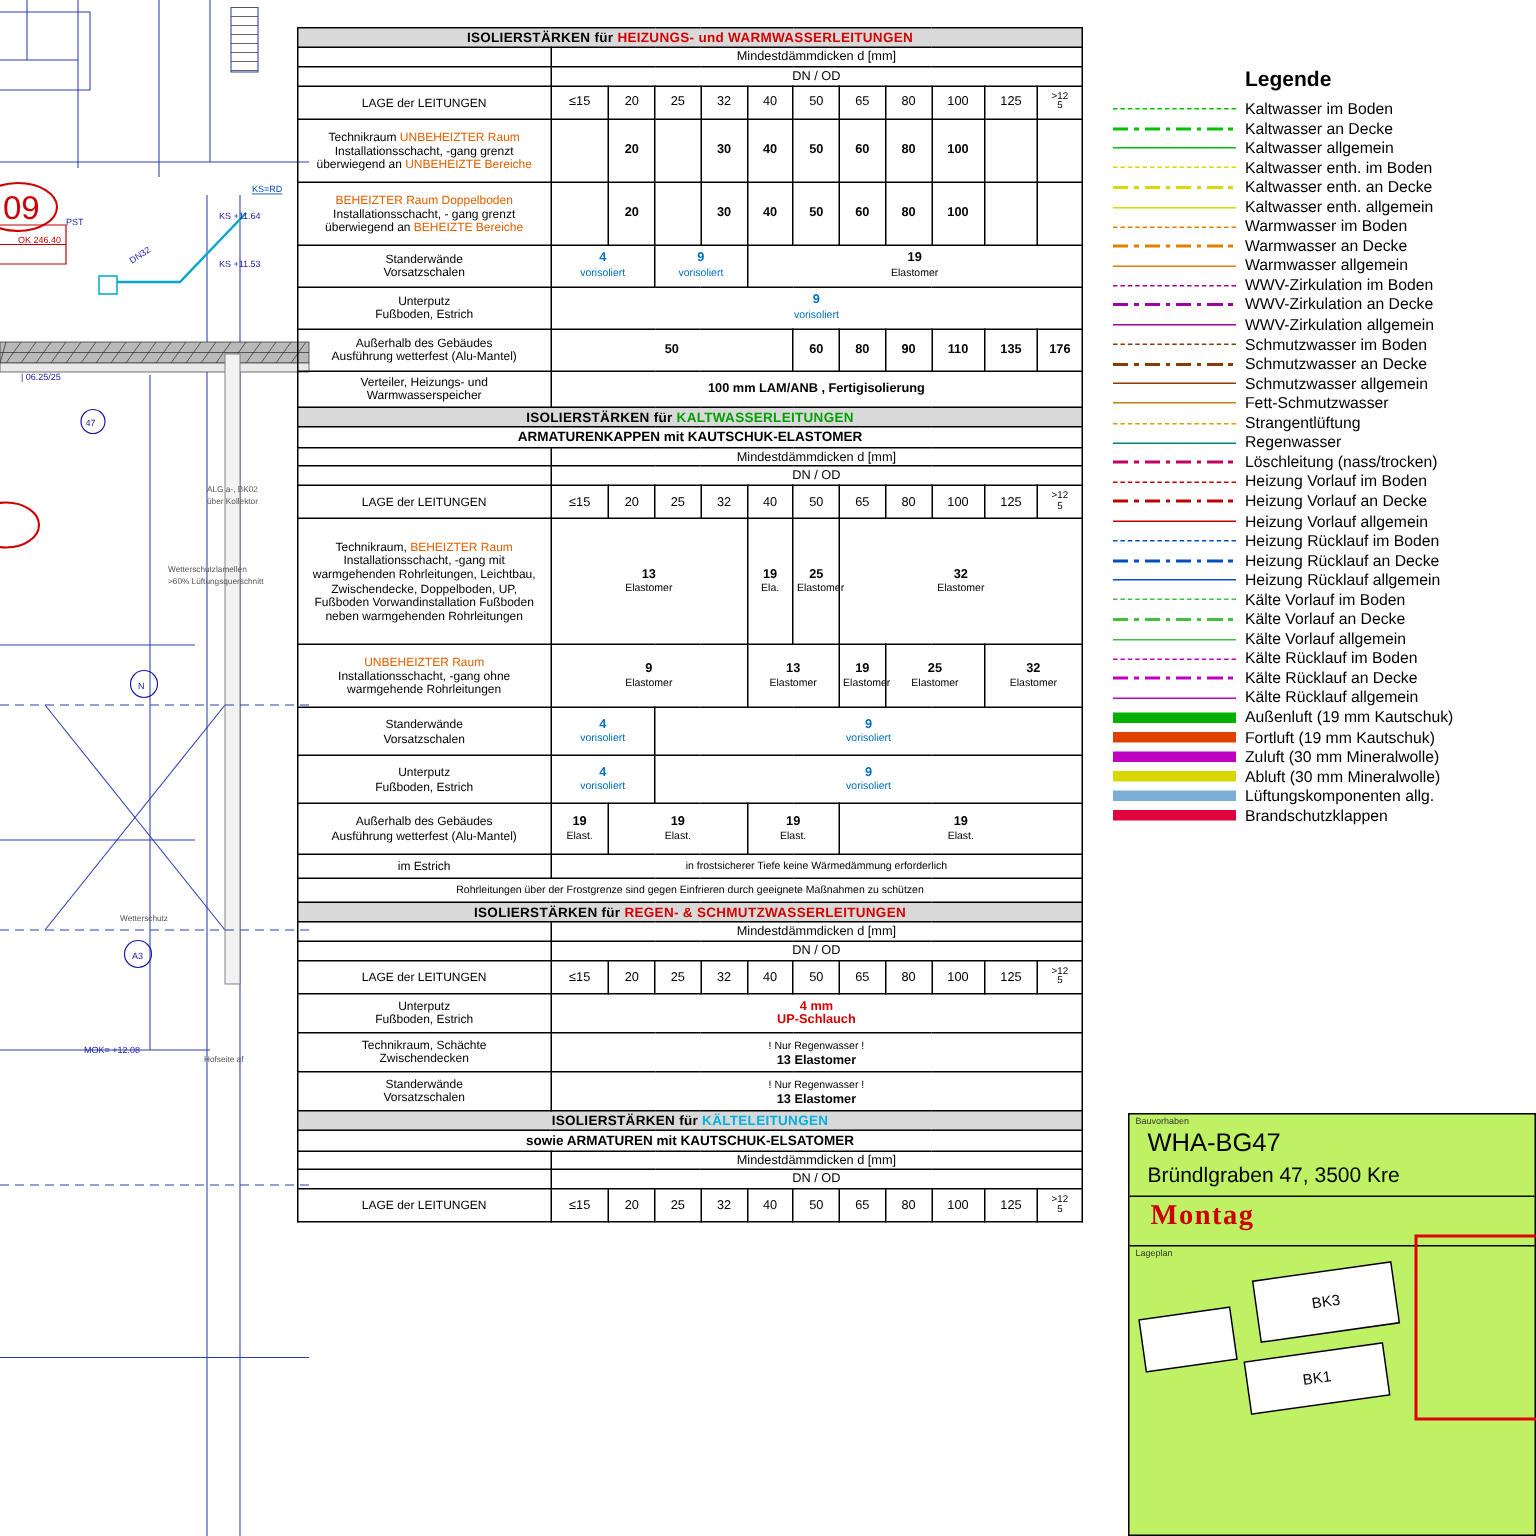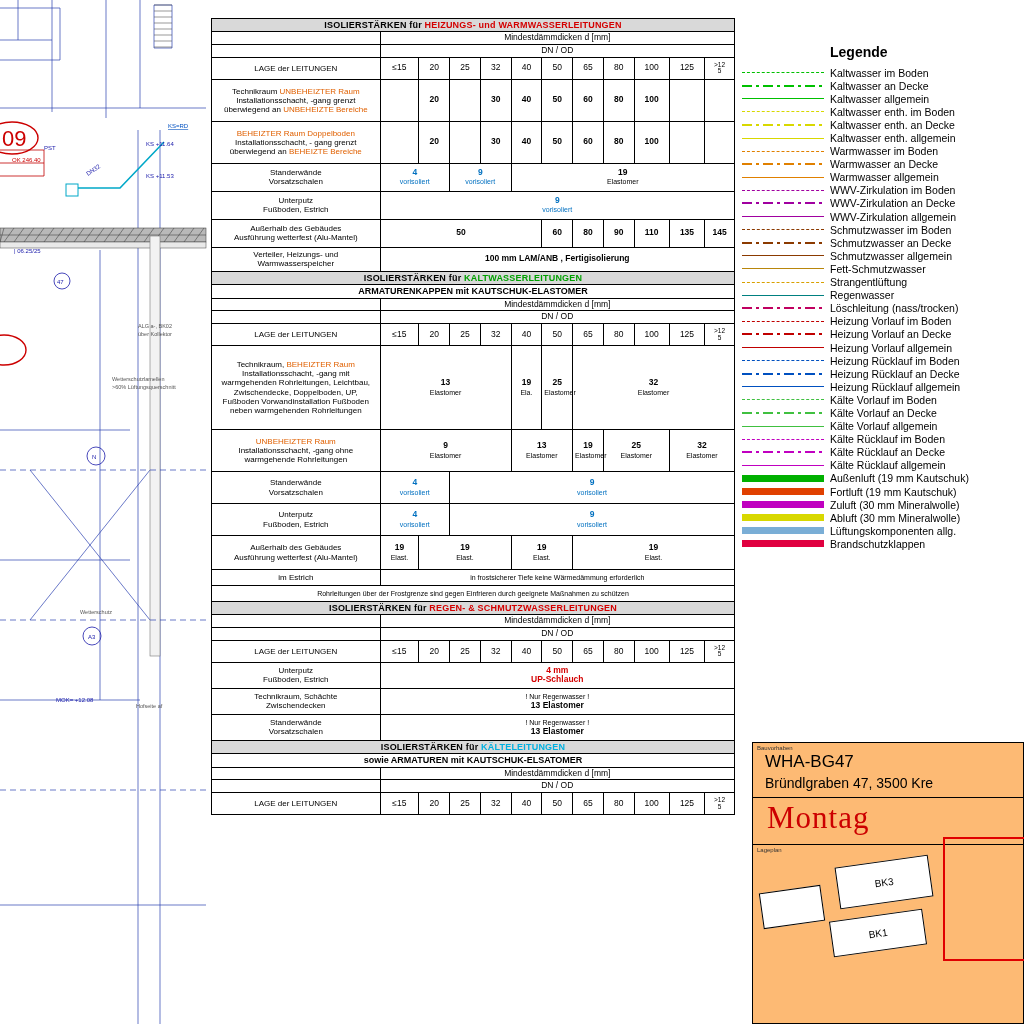--- a/index.html
+++ b/index.html
@@ -17,21 +17,21 @@
     position:absolute;left:0;top:0;width:210px;height:1024px;
     overflow:hidden;
   }
   #cad svg{position:absolute;left:0;top:0;}
   .cadtext{font-family:"Liberation Sans",sans-serif;font-size:6px;fill:#1a1aaa;}
   .cadtext-grey{font-family:"Liberation Sans",sans-serif;font-size:5.5px;fill:#555;}
   .cadtext-red{font-family:"Liberation Sans",sans-serif;font-size:6px;fill:#cc0000;}
 
   
   #tablewrap{
-    position:absolute;left:211px;top:18px;width:512px;
+    position:absolute;left:198px;top:18px;width:512px;
   }
   table.iso{
     border-collapse:collapse;
     width:524px;
     table-layout:fixed;
     font-size:8.5px;
   }
   table.iso td{
     border:1px solid #000;
     padding:1px 2px;
@@ -83,28 +83,28 @@
   }
   .legthick{height:7px;border:none;}
   .leglabel{
     font-size:10.5px;white-space:nowrap;color:#000;
     font-family:"Liberation Sans",sans-serif;
   }
 
   
   #titleblock{
     position:absolute;left:752px;top:742px;width:272px;height:282px;
-    border:1px solid #000;background:#fdba74;box-sizing:border-box;
+    border:1px solid #000;background:#bef264;box-sizing:border-box;
   }
   .tb-caption{font-size:6px;color:#333;padding:2px 4px 0 4px;}
   .tb-main{font-size:17px;padding:1px 0 0 12px;font-family:"Liberation Sans",sans-serif;}
   .tb-sub{font-size:14px;padding:3px 0 0 12px;}
   .tb-sep{border-top:1px solid #000;margin-top:6px;}
   .tb-mont{
-    font-size:31px;font-weight:normal;color:#cc0000;letter-spacing:1px;
+    font-size:19px;font-weight:bold;color:#cc0000;letter-spacing:1px;
     padding:2px 0 2px 14px;font-family:"Liberation Serif",serif;
   }
   #lageplan{position:relative;height:130px;}
   .bkbox{
     position:absolute;border:1.5px solid #000;background:#fff;
     font-size:10px;display:flex;align-items:center;justify-content:center;
   }
   .redbox{position:absolute;border:2px solid #e00000;background:transparent;}
 </style>
 </head>
@@ -283,21 +283,21 @@
         <td colspan="11" class="blu"><span class="b">9</span><br><span class="vor">vorisoliert</span></td>
       </tr>
       <tr style="height:28px">
         <td class="lbl">Außerhalb des Gebäudes<br>Ausführung wetterfest (Alu-Mantel)</td>
         <td colspan="5" class="b">50</td>
         <td class="b">60</td>
         <td class="b">80</td>
         <td class="b">90</td>
         <td class="b">110</td>
         <td class="b">135</td>
-        <td class="b">145</td>
+        <td class="b">176</td>
       </tr>
       <tr style="height:24px">
         <td class="lbl">Verteiler, Heizungs- und<br>Warmwasserspeicher</td>
         <td colspan="11" class="b">100 mm LAM/ANB , Fertigisolierung</td>
       </tr>
 
       <tr>
           <td class="hdr" colspan="12">
         ISOLIERSTÄRKEN  für <span class="grn">KALTWASSERLEITUNGEN</span></td>
         </tr>

